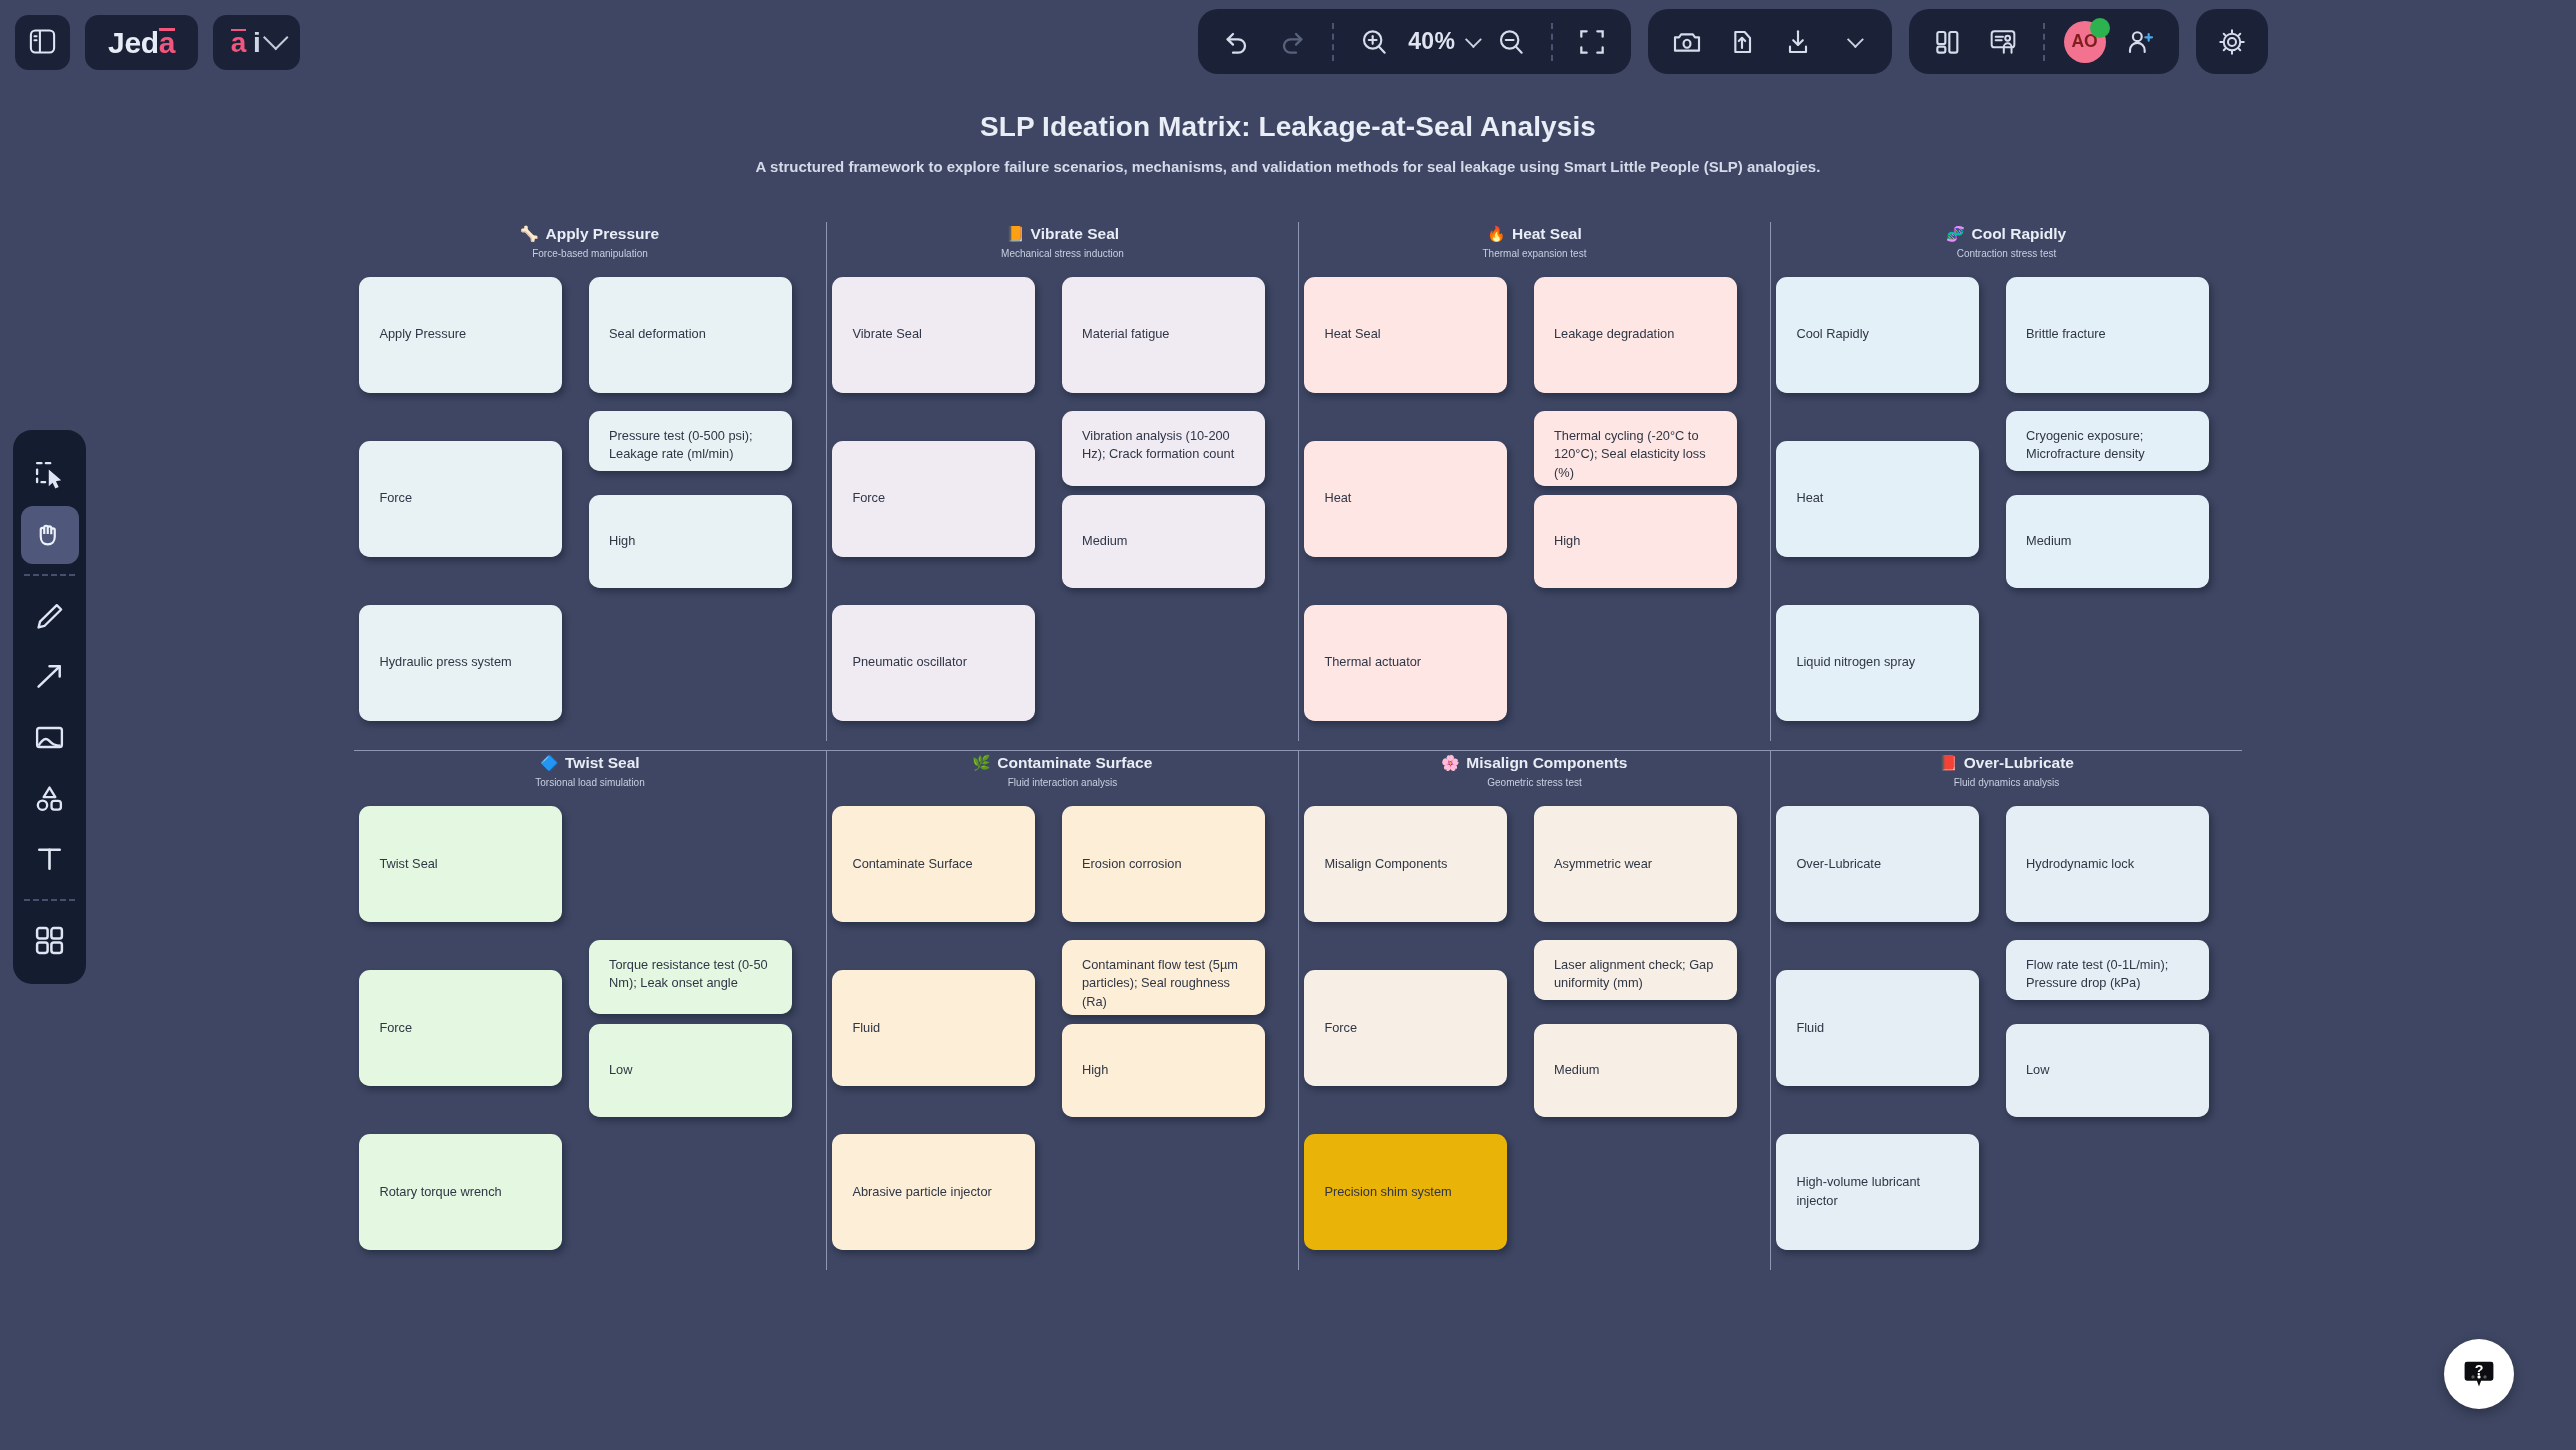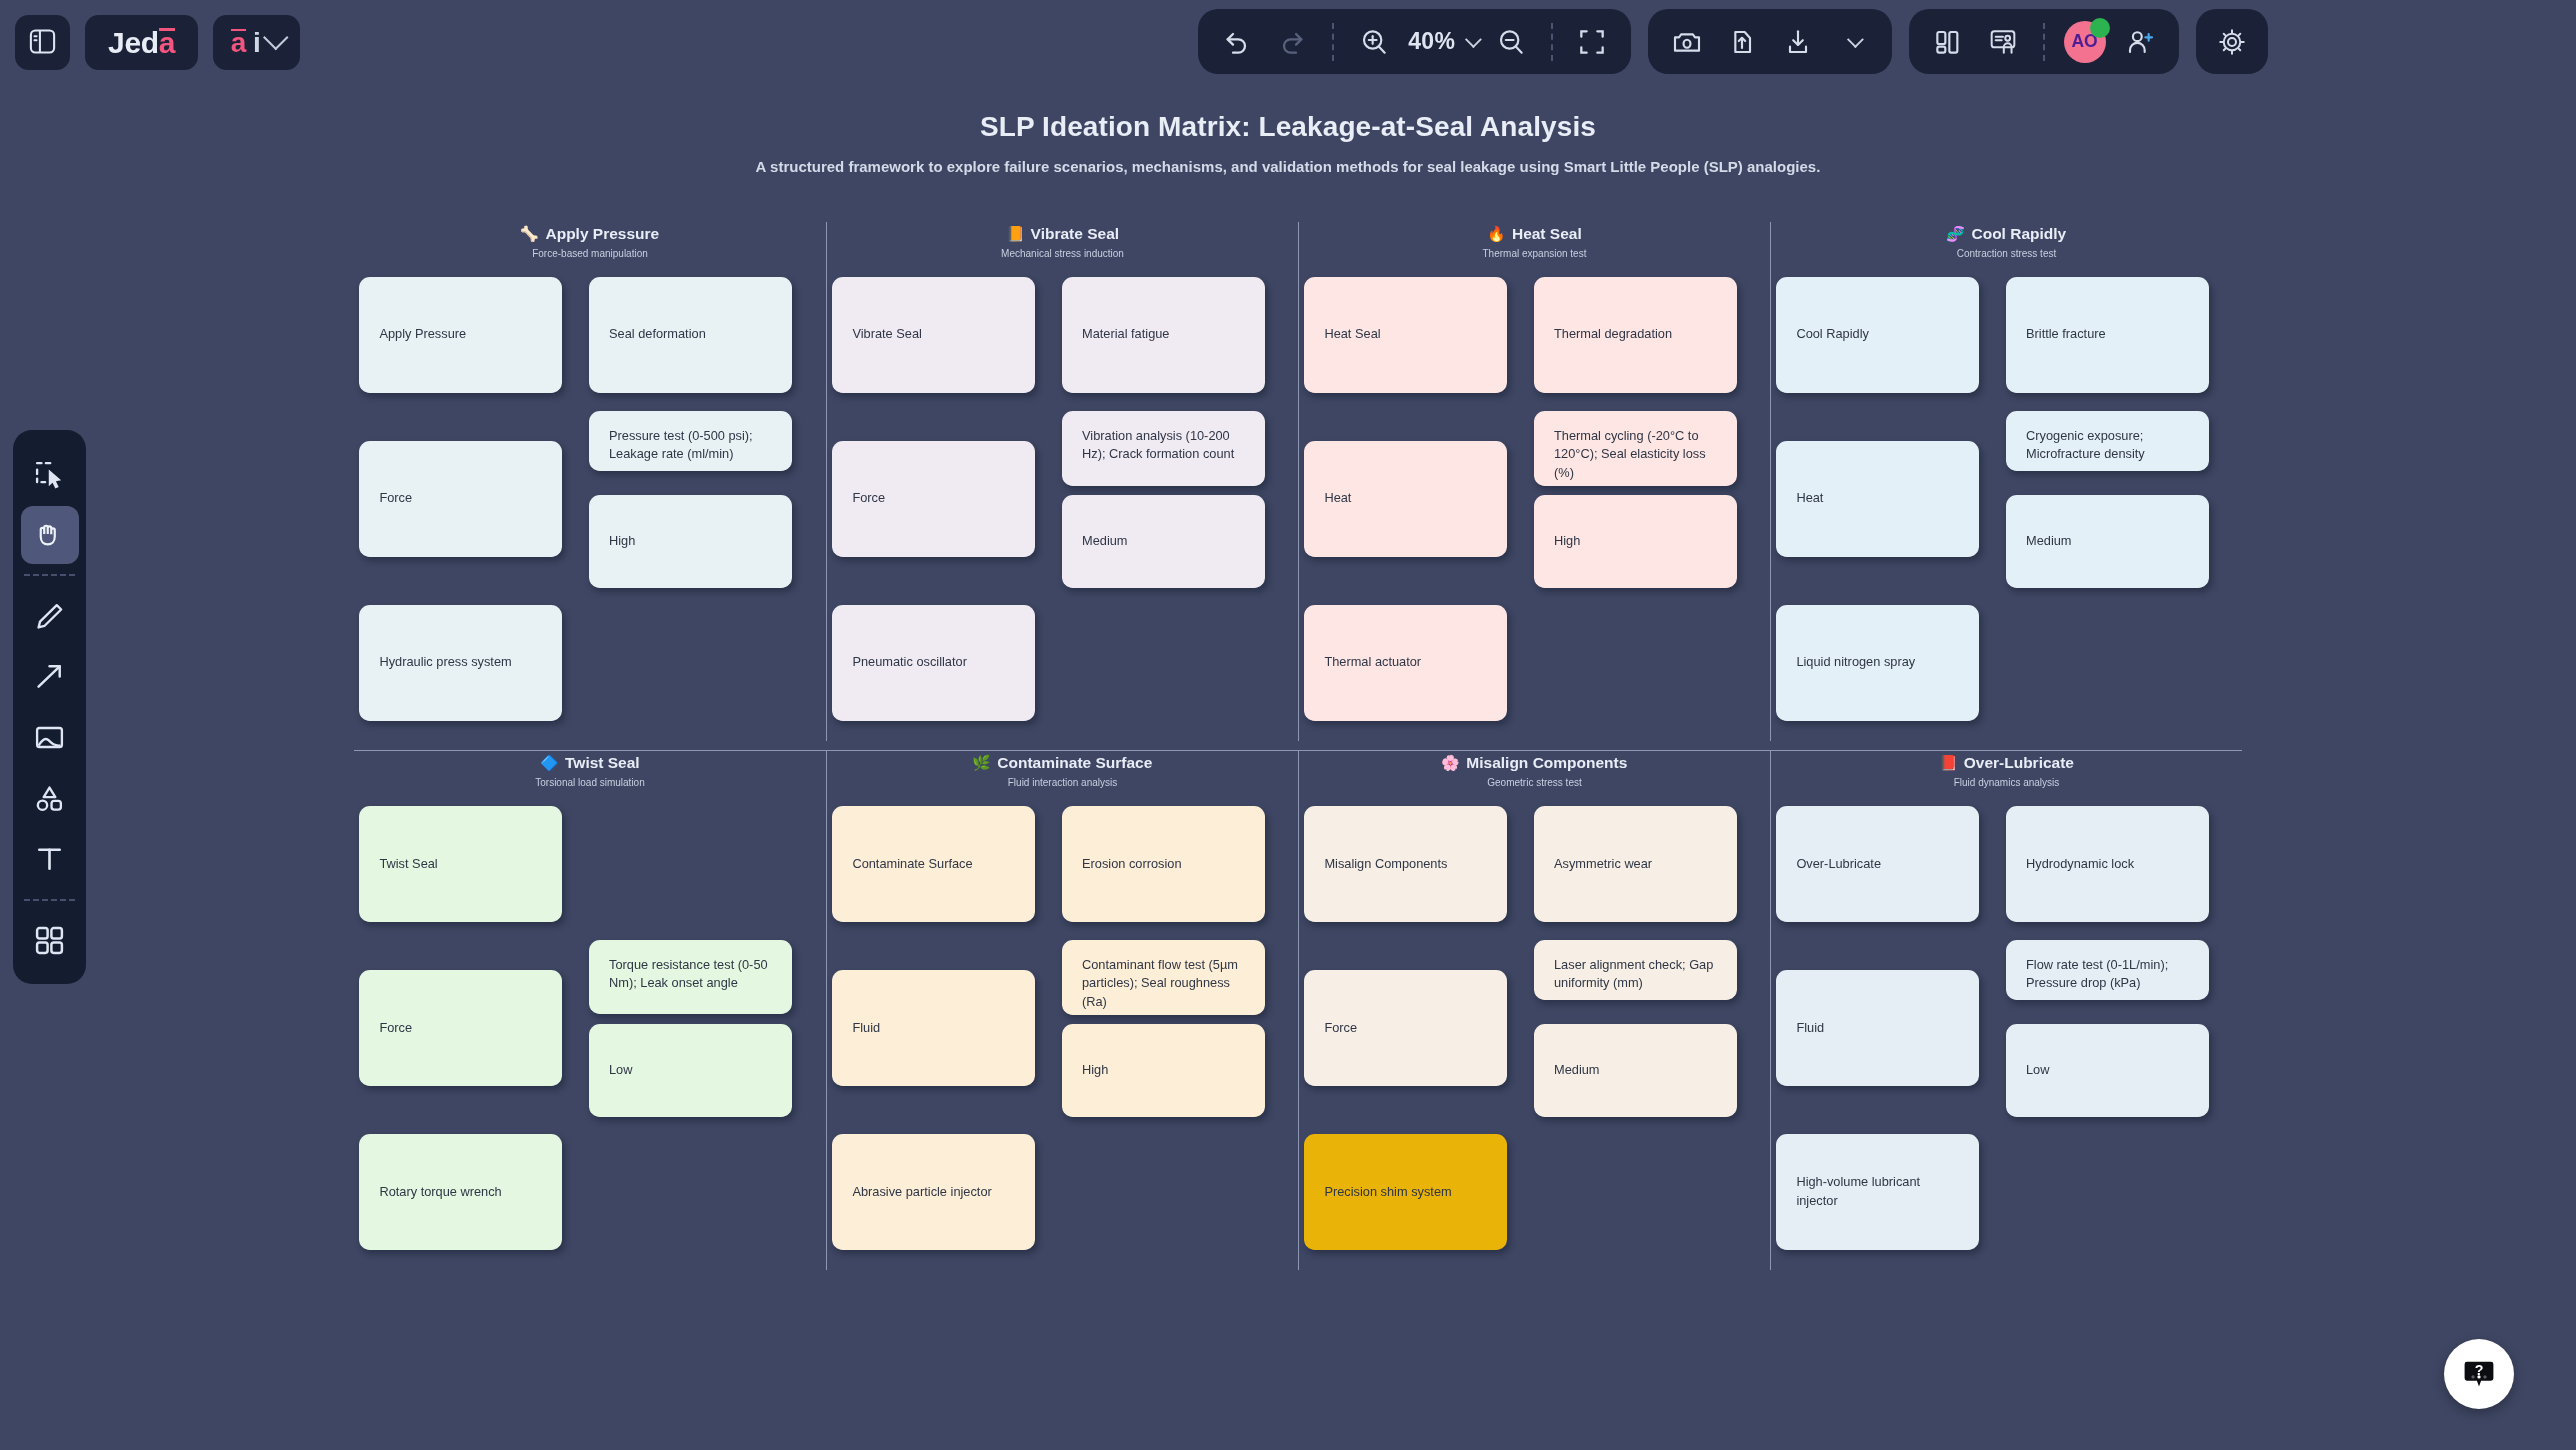--- a/index.html
+++ b/index.html
@@ -48,21 +48,21 @@
   .gicon { width: 42px; height: 42px; display: flex; align-items: center; justify-content: center; cursor: pointer; }
   .gicon svg { display: block; }
   .vdash { width: 1.3px; height: 38px; border-left: 2px dashed #4b5572; margin: 0 5.4px; }
   .zoomval { font-size: 23px; font-weight: 700; color: #dfe4f0; letter-spacing: 0.3px; }
   .zoom-wrap { display: flex; align-items: center; gap: 9.4px; cursor: pointer; }
   .minichev { width: 12px; height: 12px; border-right: 2.7px solid #cbd2e2; border-bottom: 2.7px solid #cbd2e2;
           transform: rotate(45deg) translateY(-3.4px); }
   .avatar {
     width: 42px; height: 42px; border-radius: 50%; background: #f2728f;
     display: flex; align-items: center; justify-content: center;
-    color: #4c1d95; font-size: 17.5px; font-weight: 700; position: relative;
+    color: #7f1d1d; font-size: 17.5px; font-weight: 700; position: relative;
   }
   .avatar .dot { position: absolute; top: -3.4px; right: -4px; width: 20px; height: 20px;
                  border-radius: 50%; background: #2cb24f; }
 
   
   .lefttool {
     position: absolute; left: 13.4px; top: 430px; width: 73px;
     background: #141c30; border-radius: 19px; padding: 15px 0;
     display: flex; flex-direction: column; align-items: center; gap: 2.7px;
   }
@@ -396,21 +396,21 @@
               <span class="emoji">🔥</span>
               <span>Heat Seal</span>
             </div>
             <div class="col-sub">Thermal expansion test</div>
           </div>
           <div class="cards">
             <div class="card s-a" style="background: rgb(253, 230, 227);">
               <span>Heat Seal</span>
             </div>
             <div class="card s-b" style="background: rgb(253, 230, 227);">
-              <span>Thermal degradation</span>
+              <span>Leakage degradation</span>
             </div>
             <div class="card s-c" style="background: rgb(253, 230, 227);">
               <span>Heat</span>
             </div>
             <div class="card s-d tall" style="background: rgb(253, 230, 227); height: 75px;">
               <span>Thermal cycling (-20°C to 120°C); Seal elasticity loss (%)</span>
             </div>
             <div class="card s-e" style="background: rgb(253, 230, 227);">
               <span>High</span>
             </div>

